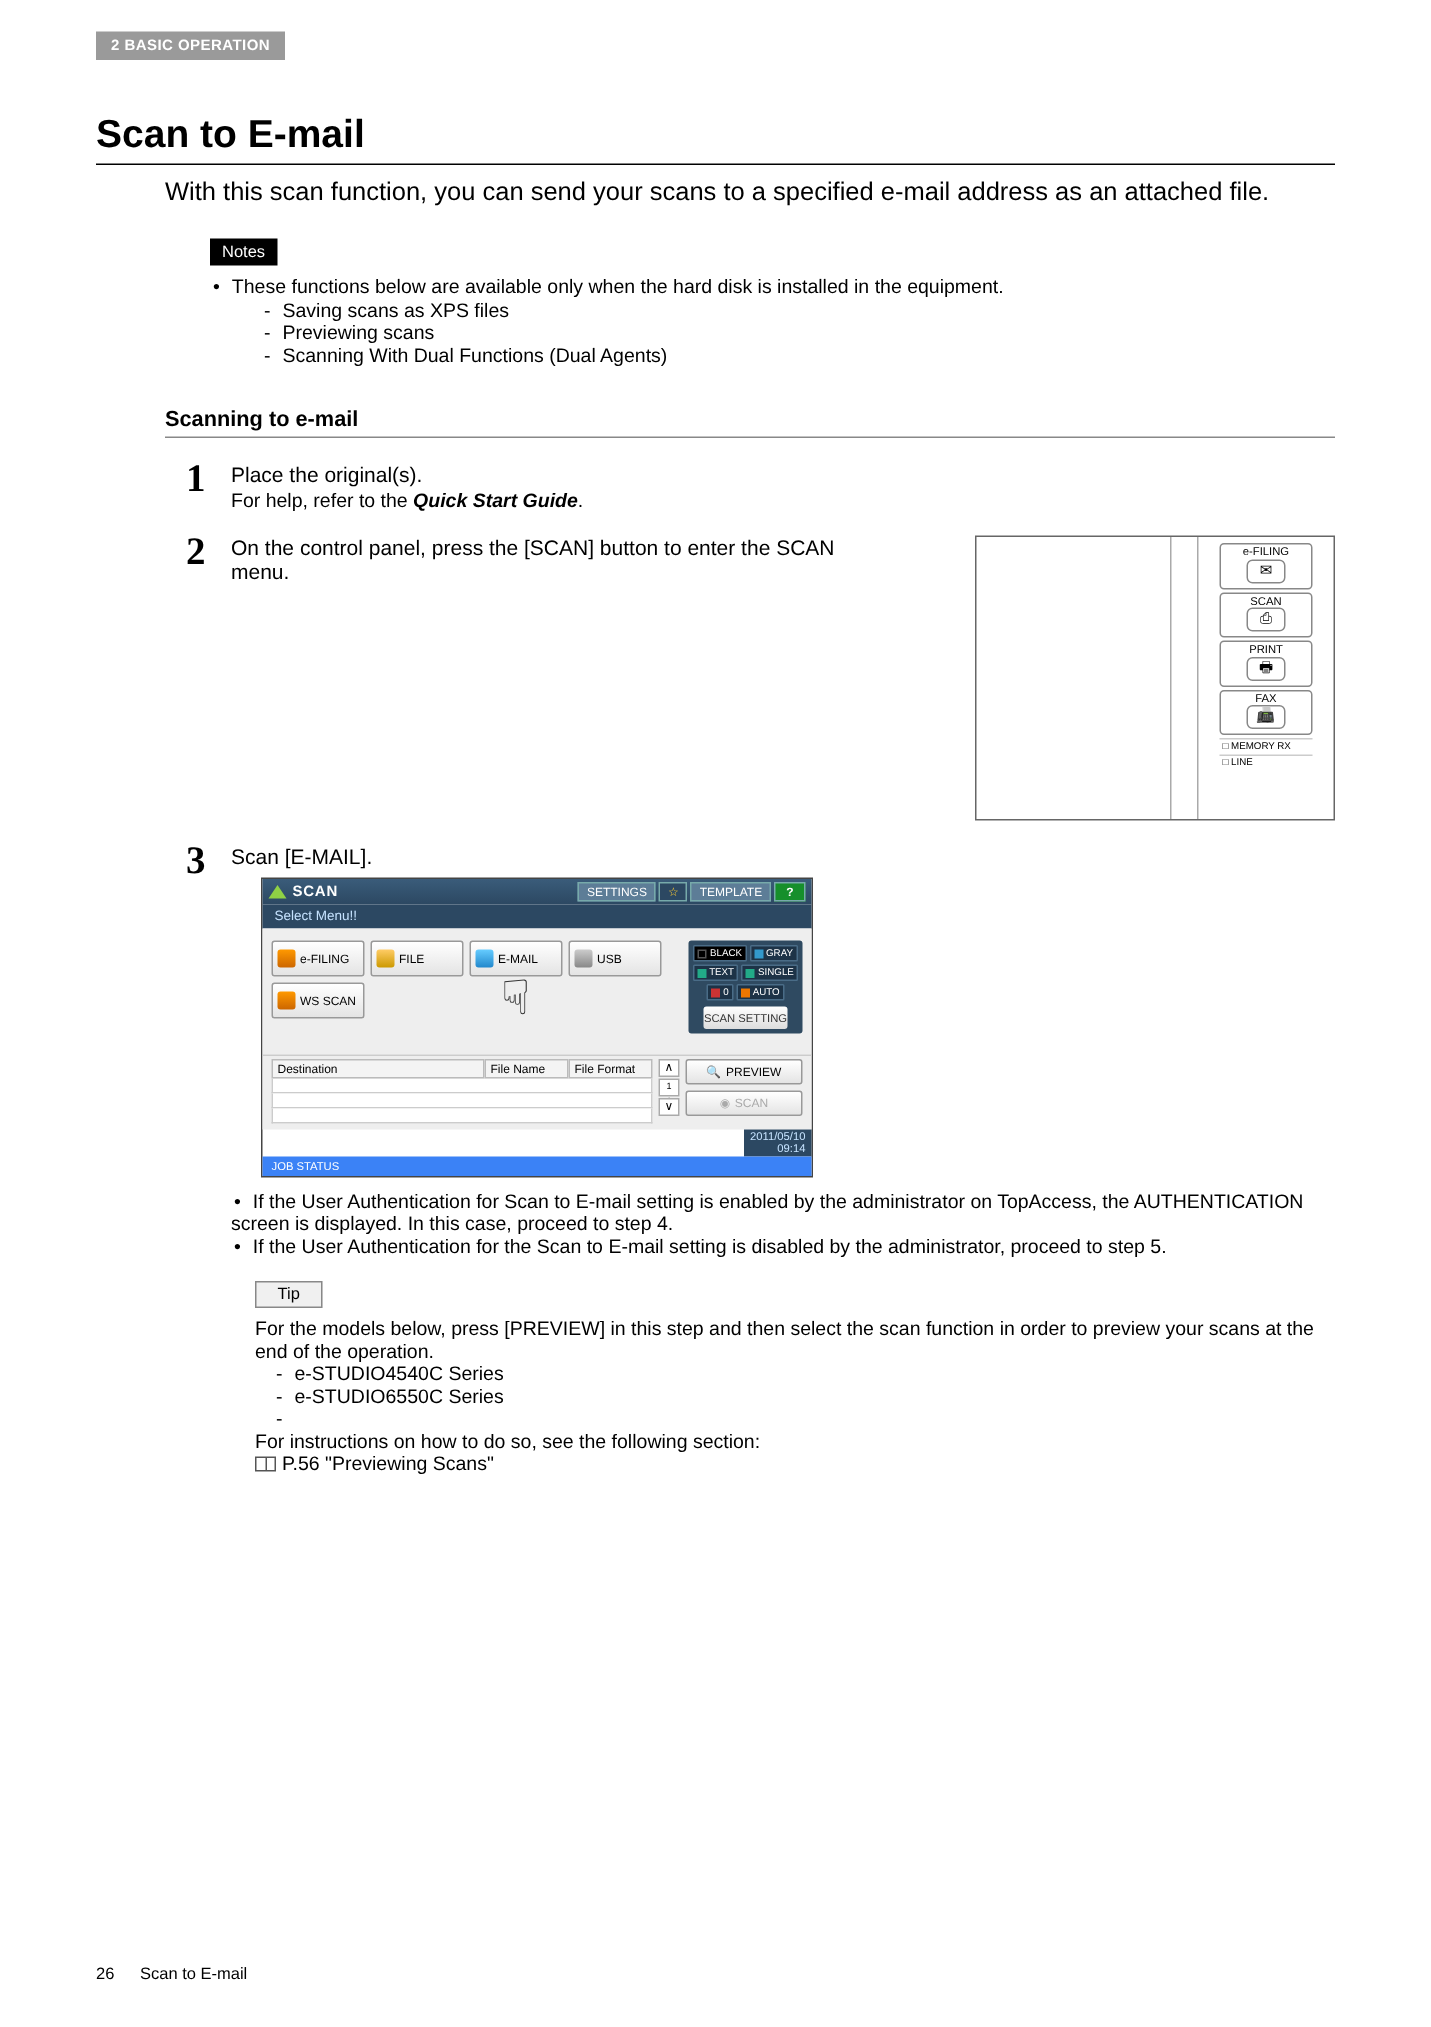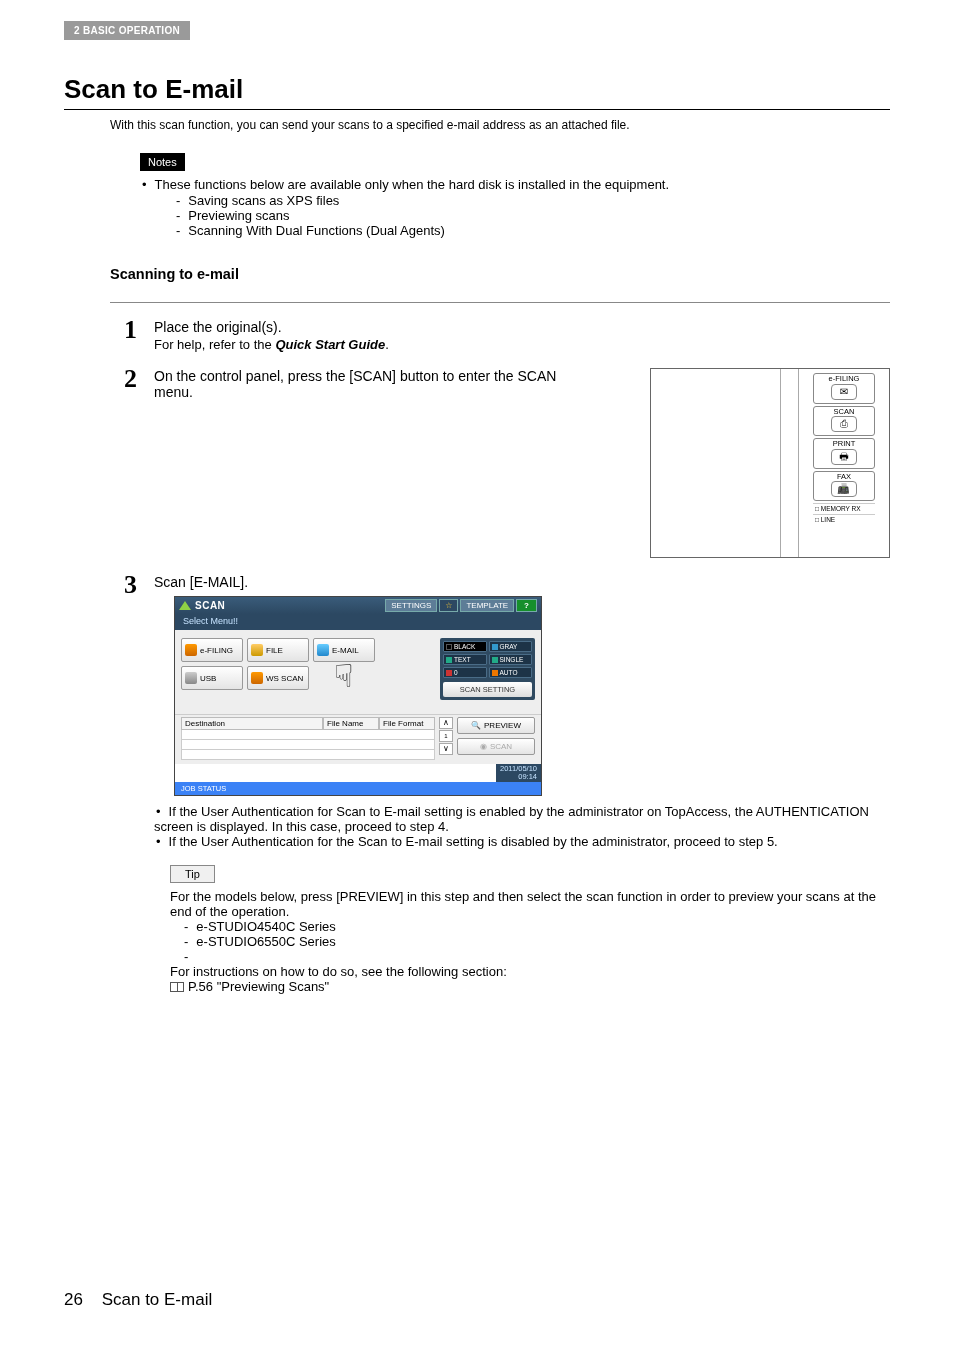--- a/index.html
+++ b/index.html
@@ -26,21 +26,21 @@
     letter-spacing: 0.3px;
   }
   h1.title {
     font-size: 26px;
     font-weight: bold;
     margin: 34px 0 4px 0;
     border-bottom: 1.5px solid #000;
     padding-bottom: 4px;
   }
   .intro {
-    font-size: 12px;
+    font-size: 17px;
     margin: 8px 0 20px 46px;
   }
   .notes-box {
     margin-left: 76px;
     margin-bottom: 8px;
   }
   .notes-label {
     display: inline-block;
     background: #000;
     color: #fff;
@@ -59,21 +59,21 @@
     list-style: none;
     margin: 0;
     padding-left: 36px;
     font-size: 13px;
   }
   .sub-list li::before { content: "-"; margin-right: 8px; }
   h3.subheading {
     font-size: 14.5px;
     margin: 28px 0 0 46px;
     border-bottom: 1px solid #888;
-    padding-bottom: 20px;
+    padding-bottom: 3px;
   }
   .step {
     display: flex;
     margin: 14px 0 0 60px;
     align-items: flex-start;
   }
   .step-num {
     font-size: 26px;
     font-weight: bold;
     width: 30px;
@@ -177,22 +177,22 @@
     padding:0 3px;
     font-size:8px;
     gap:3px;
   }
   .ss-btn .ico { width:12px; height:12px; display:inline-block; }
   .ss-btn.email { position:relative; }
   .press-arrow {
     position:absolute; left:20px; top:18px; font-size:32px; color:#333;
   }
   .ss-side {
-    width:95px; background:#2f4a61; border-radius:2px; padding:3px; color:#fff;
-    display:flex; flex-direction:column; gap:2px; font-size:6.5px;
+    width:76px; background:#2f4a61; border-radius:2px; padding:3px; color:#fff;
+    display:flex; flex-direction:column; gap:2px; font-size:6.5px;align-items:center;
   }
   .ss-side-row { display:flex; gap:2px; }
   .chip { flex:1; background:#1d3347; border:1px solid #4a6c87; padding:1px 2px; border-radius:1px; display:flex; align-items:center; gap:2px; }
   .chip.on { background:#000; }
   .sw { width:6px;height:6px;display:inline-block; }
   .sw.blk{background:#000;border:1px solid #555;}
   .sw.grn{background:#2a8;} .sw.org{background:#e70;} .sw.red{background:#c33;} .sw.blu{background:#39c;}
   .scan-setting-btn { background:linear-gradient(#fff,#ddd); color:#333; text-align:center; padding:3px 0; border-radius:2px; font-size:7.5px; margin-top:2px; }
 
   .ss-tbl {
@@ -226,21 +226,21 @@
   .tip-label {
     display:inline-block; border:1px solid #888; padding:2px 14px; font-size:11px; background:#f0f0f0;
   }
   .tip-body { font-size:13px; margin-top:6px; }
   .tip-sub { list-style:none; padding-left:14px; margin:0; }
   .tip-sub li::before { content:"-"; margin-right:8px; }
   .book-icon { display:inline-block; width:14px; height:10px; border:1px solid #555; position:relative; vertical-align:-1px; margin-right:4px;}
   .book-icon::after{content:"";position:absolute;left:50%;top:0;bottom:0;width:1px;background:#555;}
 
   .footer {
-    position:absolute; bottom:41px; left:64px; font-size:17px;
+    position:absolute; bottom:29px; left:64px; font-size:11px;
   }
   .footer .pg { margin-right:14px; }
 </style>
 </head>
 <body>
 
 <div class="page">
   <div class="tab-header">2 BASIC OPERATION</div>
 
   <h1 class="title">Scan to E-mail</h1>

